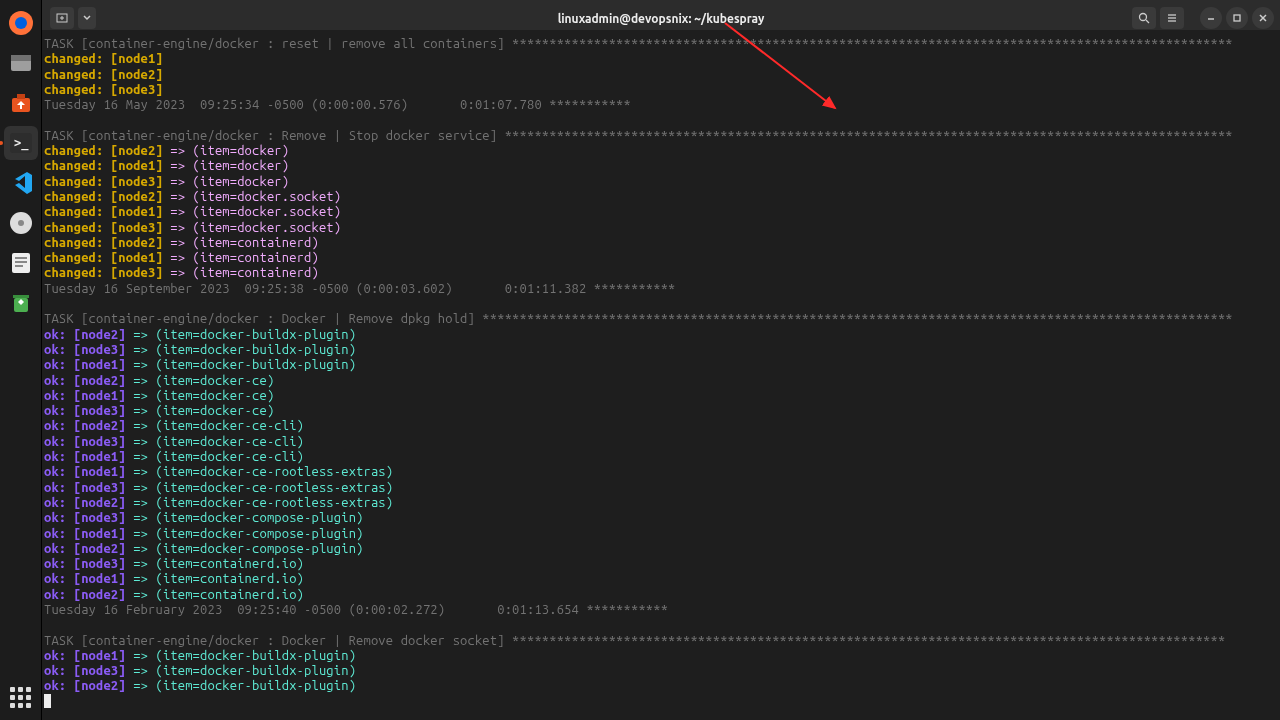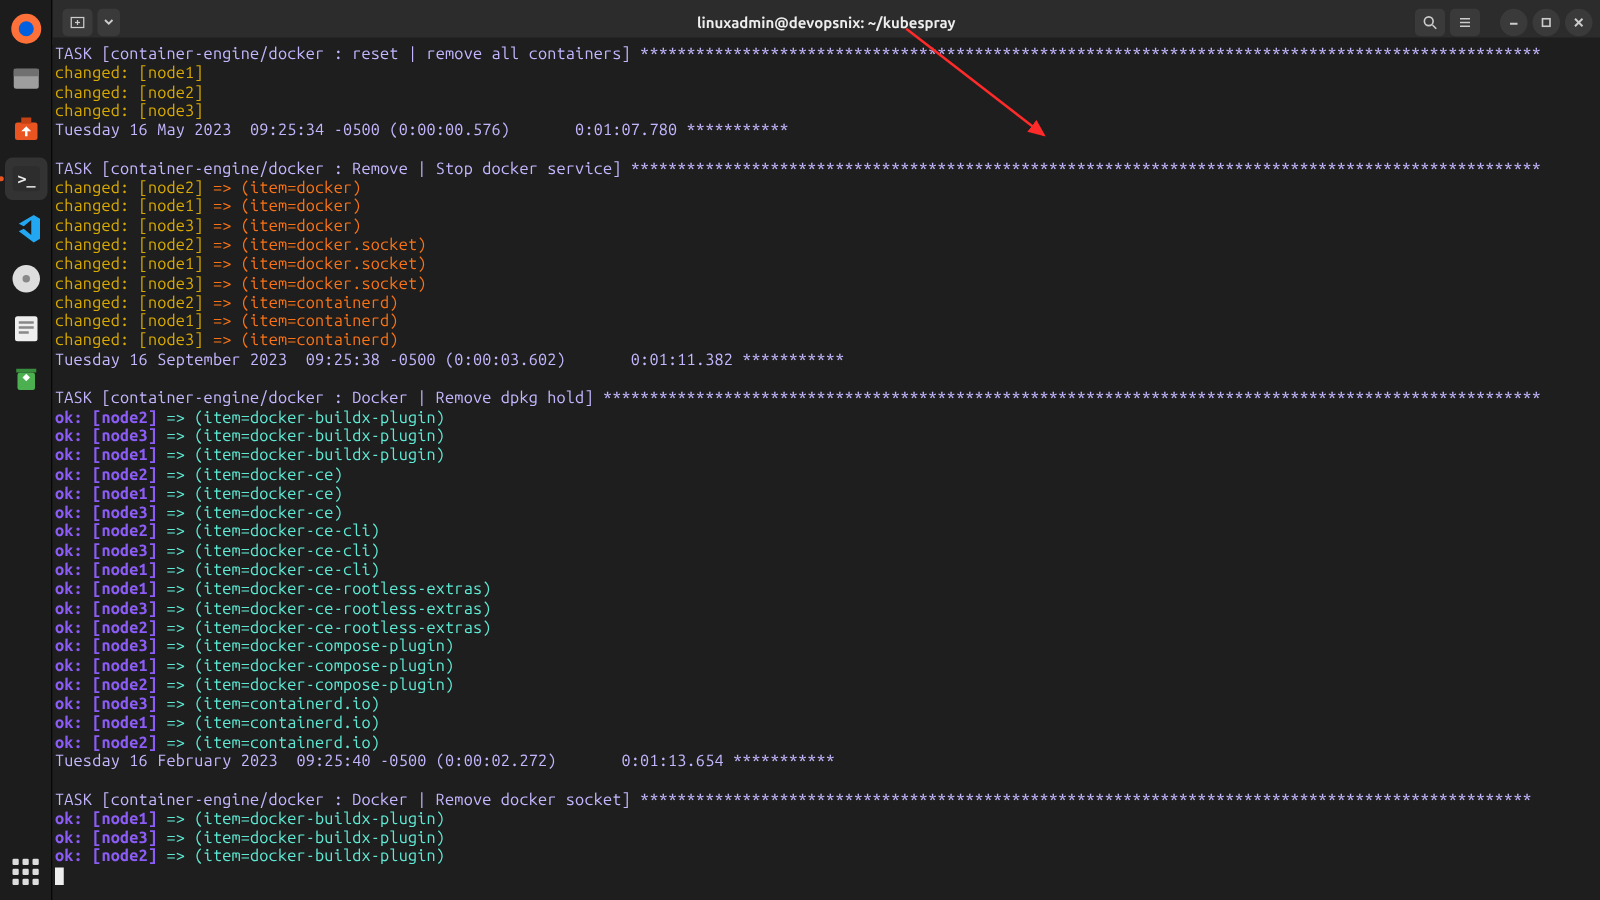--- a/index.html
+++ b/index.html
@@ -13,23 +13,23 @@
   .apps-grid span { width:5px; height:5px; background:#ddd; border-radius:1px; }
   
   .titlebar { position:absolute; left:42px; right:0; top:0; height:36px; background:#2c2c2c; display:flex; align-items:center; color:#ddd; font-size:12px; }
   .tb-left { display:flex; align-items:center; gap:4px; padding-left:8px; }
   .tb-btn { width:24px; height:22px; border-radius:4px; background:#3a3a3a; display:flex; align-items:center; justify-content:center; color:#ccc; }
   .tb-center { position:absolute; left:0; right:0; text-align:center; font-weight:bold; font-size:12px; pointer-events:none; color:#eee; }
   .tb-right { margin-left:auto; display:flex; align-items:center; gap:4px; padding-right:6px; }
   .win-btn { width:22px; height:22px; border-radius:50%; background:#3a3a3a; display:flex; align-items:center; justify-content:center; color:#ccc; font-size:10px; }
   
   .term { position:absolute; left:42px; top:30px; right:0; bottom:0; background:#1e1e1e; font-family:"Ubuntu Mono","DejaVu Sans Mono",monospace; font-size:13px; line-height:15.3px; padding:6px 2px 2px 2px; white-space:pre; color:#ccc; overflow:hidden; letter-spacing:0.15px; }
-  .white { color:#c4b5fd; }
-  .yellow-plain { color:#f97316;text-align:center; }
-  .yellow-bold { color:#d7a900; font-weight:normal;text-align:right; }
+  .white { color:#737373; }
+  .yellow-plain { color:#f0abfc;text-align:center; }
+  .yellow-bold { color:#d7a900; font-weight:bold;text-align:right; }
   .green { color:#5eead4; }
   .green-b { color:#8b5cf6; font-weight:bold; }
   .cursor { display:inline-block; width:7px; height:14px; background:#eee; vertical-align:-2px; }
   
   .arrow { position:absolute; pointer-events:none; }
 </style>
 </head>
 <body>
 
 <div class="dock">

